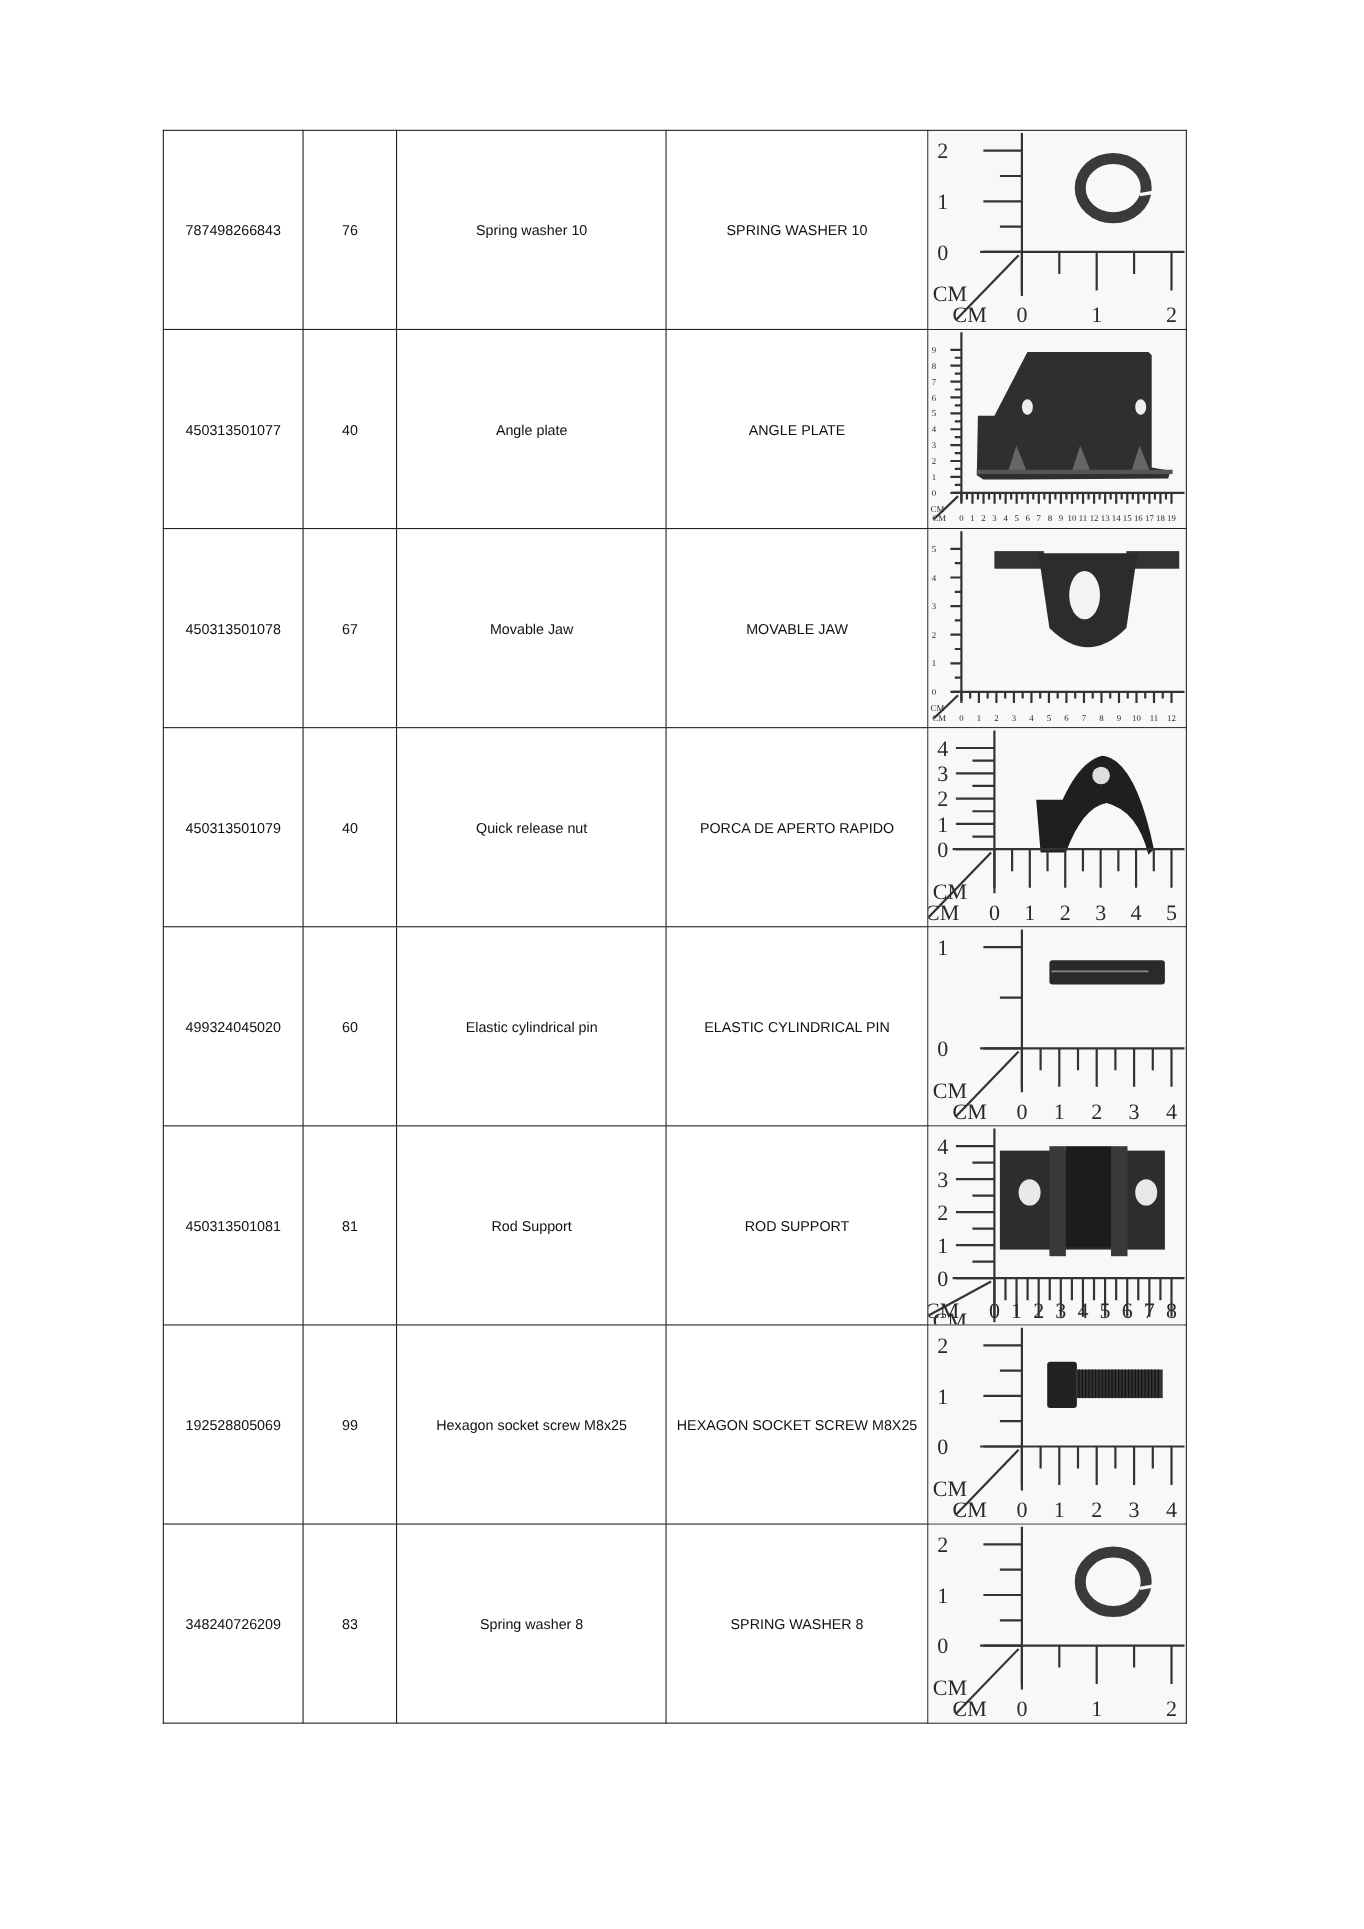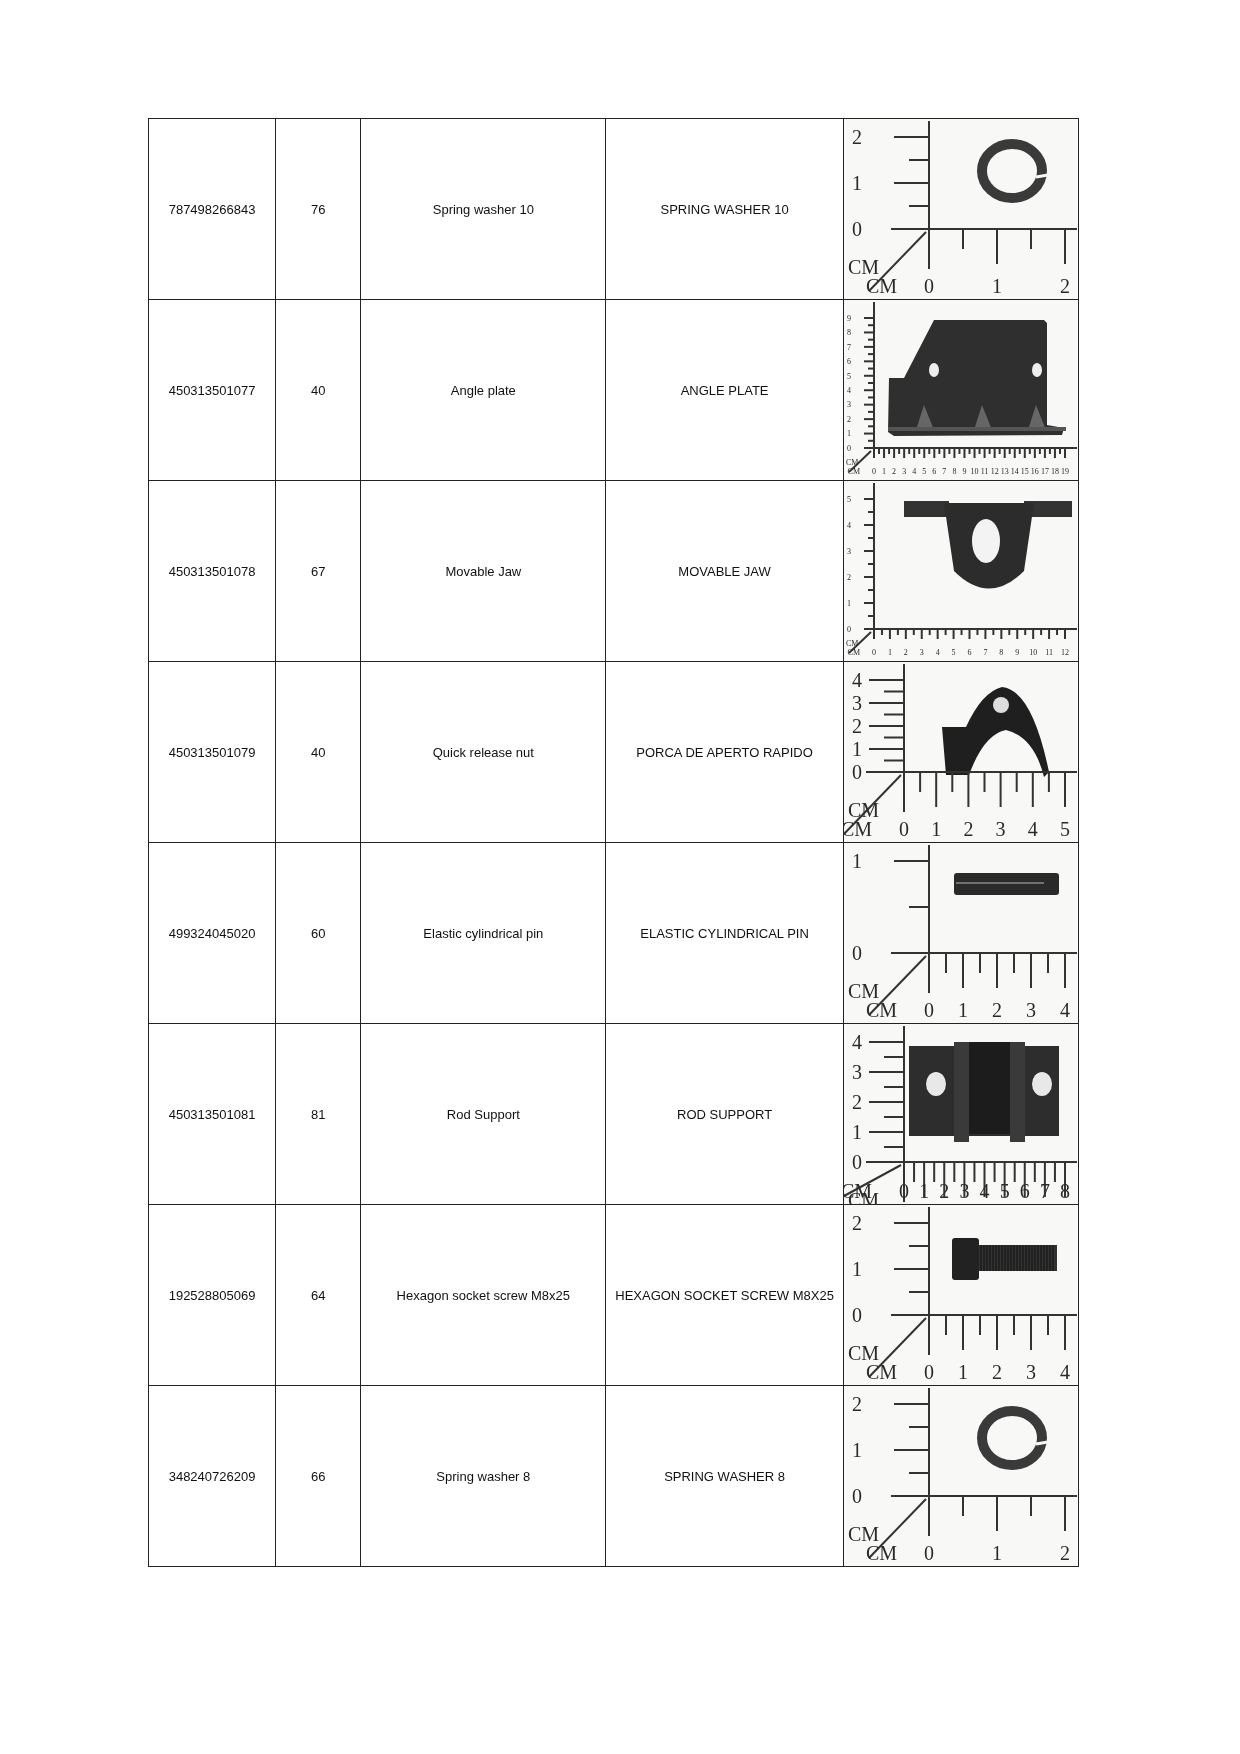--- a/index.html
+++ b/index.html
@@ -429,21 +429,21 @@
                 <text x="221" y="174" text-anchor="middle">8</text>
                 <text x="4" y="183">CM</text>
                 <text x="28" y="174" text-anchor="end">CM</text>
               </g>
             </svg>
           </div>
         </td>
       </tr>
       <tr>
     <td><span>192528805069</span></td>
-    <td><span>64</span></td>
+    <td><span>99</span></td>
     <td><span>Hexagon socket screw M8x25</span></td>
     <td><span>HEXAGON SOCKET SCREW M8X25</span></td>
     <td>
           <div class="photo">
             <svg viewBox="0 0 233 180" xmlns="http://www.w3.org/2000/svg">
               <rect width="233" height="180" fill="#f8f8f6"></rect>
     <rect x="108" y="33" width="27" height="42" rx="3" fill="#222"></rect>
     <rect x="135" y="40" width="78" height="26" fill="#333"></rect>
     <g stroke="#111" stroke-width="1">
                 <line x1="137" y1="40" x2="137" y2="66"></line>
@@ -502,21 +502,21 @@
                 <text x="221" y="174" text-anchor="middle">4</text>
                 <text x="4" y="155">CM</text>
                 <text x="53" y="174" text-anchor="end">CM</text>
               </g>
             </svg>
           </div>
         </td>
       </tr>
       <tr>
     <td><span>348240726209</span></td>
-    <td><span>66</span></td>
+    <td><span>83</span></td>
     <td><span>Spring washer 8</span></td>
     <td><span>SPRING WASHER 8</span></td>
     <td>
           <div class="photo">
             <svg viewBox="0 0 233 180" xmlns="http://www.w3.org/2000/svg">
               <rect width="233" height="180" fill="#f8f8f6"></rect>
     <ellipse cx="168" cy="52" rx="30" ry="27" fill="none" stroke="#3a3a3a" stroke-width="10"></ellipse>
     <line x1="192" y1="58" x2="204" y2="56" stroke="#f8f8f6" stroke-width="3"></line>
               <g stroke="#333" stroke-width="2" fill="none">
                 <line x1="85" y1="2" x2="85" y2="150"></line>

